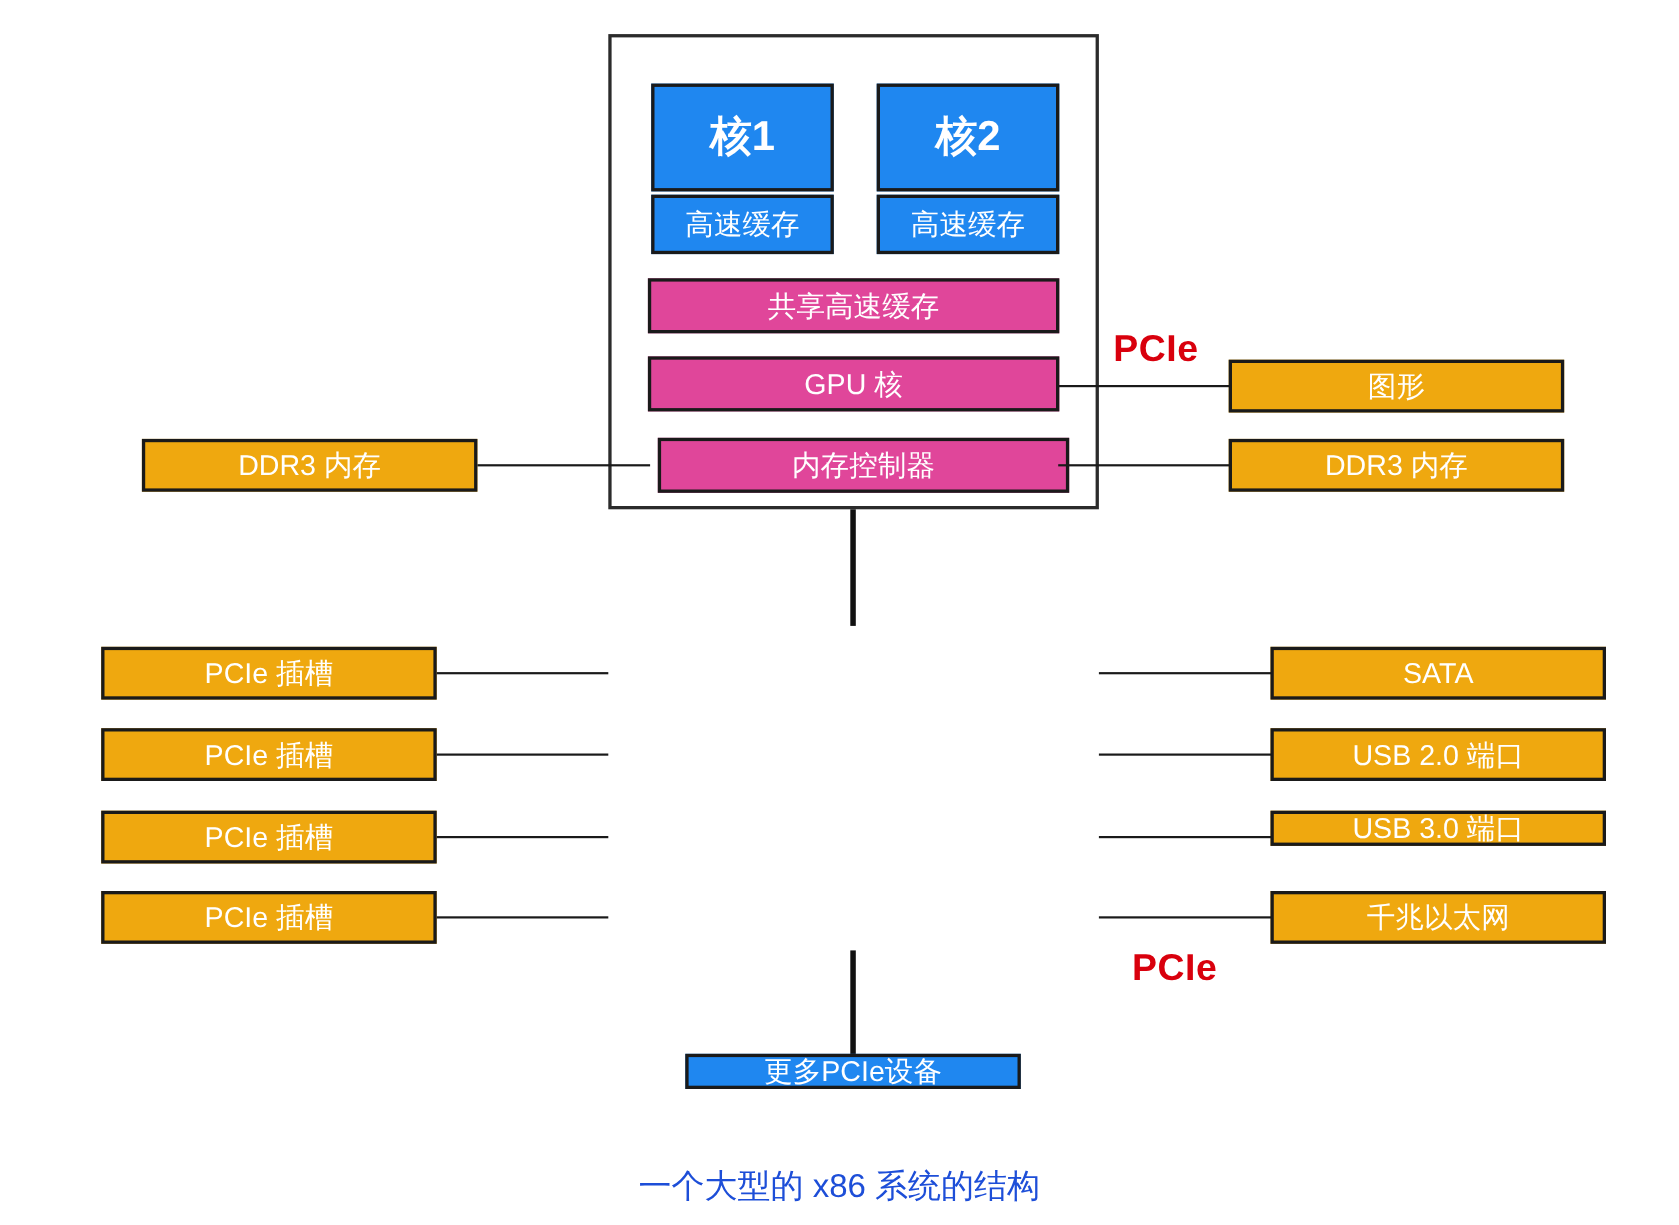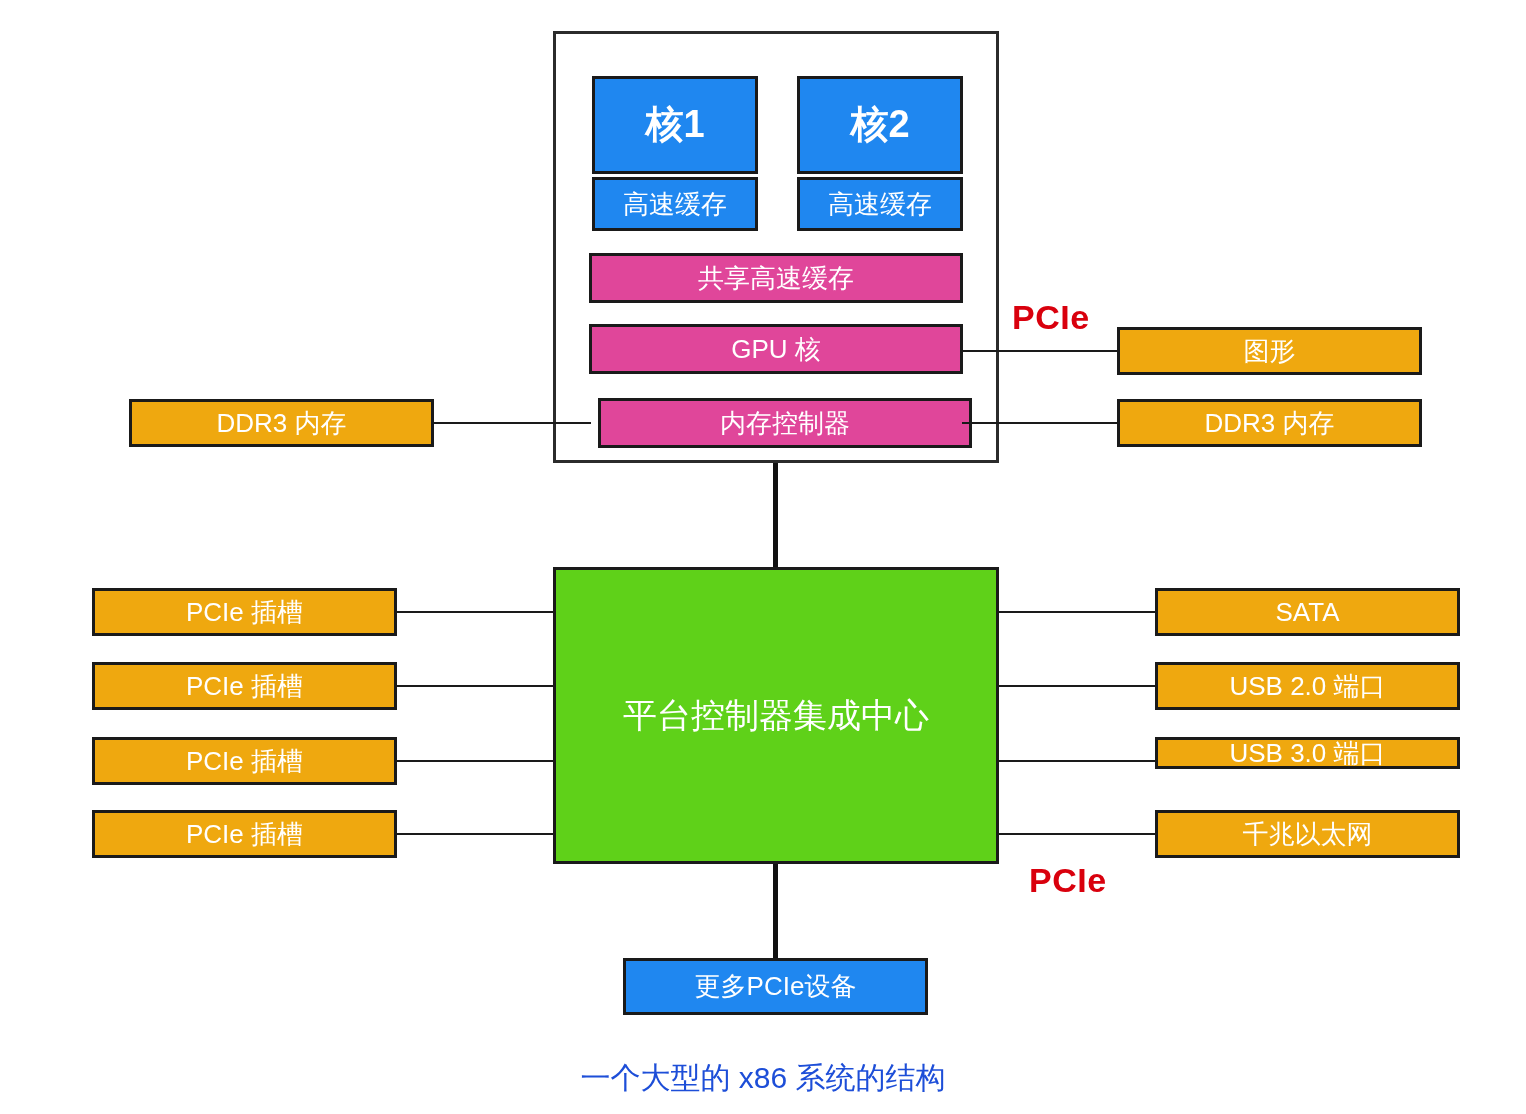--- a/index.html
+++ b/index.html
@@ -135,23 +135,20 @@
 
   <div class="box orange" style="left:1117px; top:327px; width:305px; height:48px;">
     <span>图形</span>
   </div>
   <div class="line-h" style="left:962px; top:350px; width:156px;"></div>
 
   <div class="pcie-label" style="left:1012px; top:298px;">PCIe</div>
 
   <div class="line-thick" style="left:773px; top:463px; height:106px;"></div>
 
-  <div class="box green" style="left:553px; top:567px; width:446px; height:297px;">
-    <span>平台控制器集成中心</span>
-  </div>
 
   <div class="box orange" style="left:92px; top:588px; width:305px; height:48px;">
     <span>PCIe 插槽</span>
   </div>
   <div class="line-h" style="left:397px; top:611px; width:156px;"></div>
 
   <div class="box orange" style="left:92px; top:662px; width:305px; height:48px;">
     <span>PCIe 插槽</span>
   </div>
   <div class="line-h" style="left:397px; top:685px; width:156px;"></div>
@@ -183,19 +180,19 @@
 
   <div class="box orange" style="left:1155px; top:810px; width:305px; height:48px;text-align:center;">
     <span>千兆以太网</span>
   </div>
   <div class="line-h" style="left:999px; top:833px; width:157px;"></div>
 
   <div class="pcie-label" style="left:1029px; top:861px;">PCIe</div>
 
   <div class="line-thick" style="left:773px; top:864px; height:96px;"></div>
 
-  <div class="box blue" style="left:623px; top:958px; width:305px; height:57px;">
+  <div class="box blue" style="left:623px; top:958px; width:305px; height:32px;">
     <span>更多PCIe设备</span>
   </div>
 
   <div class="caption" style="left:0px; top:1058px; width:1526px;">一个大型的 x86 系统的结构</div>
 
 </div>
 
 </body></html>

